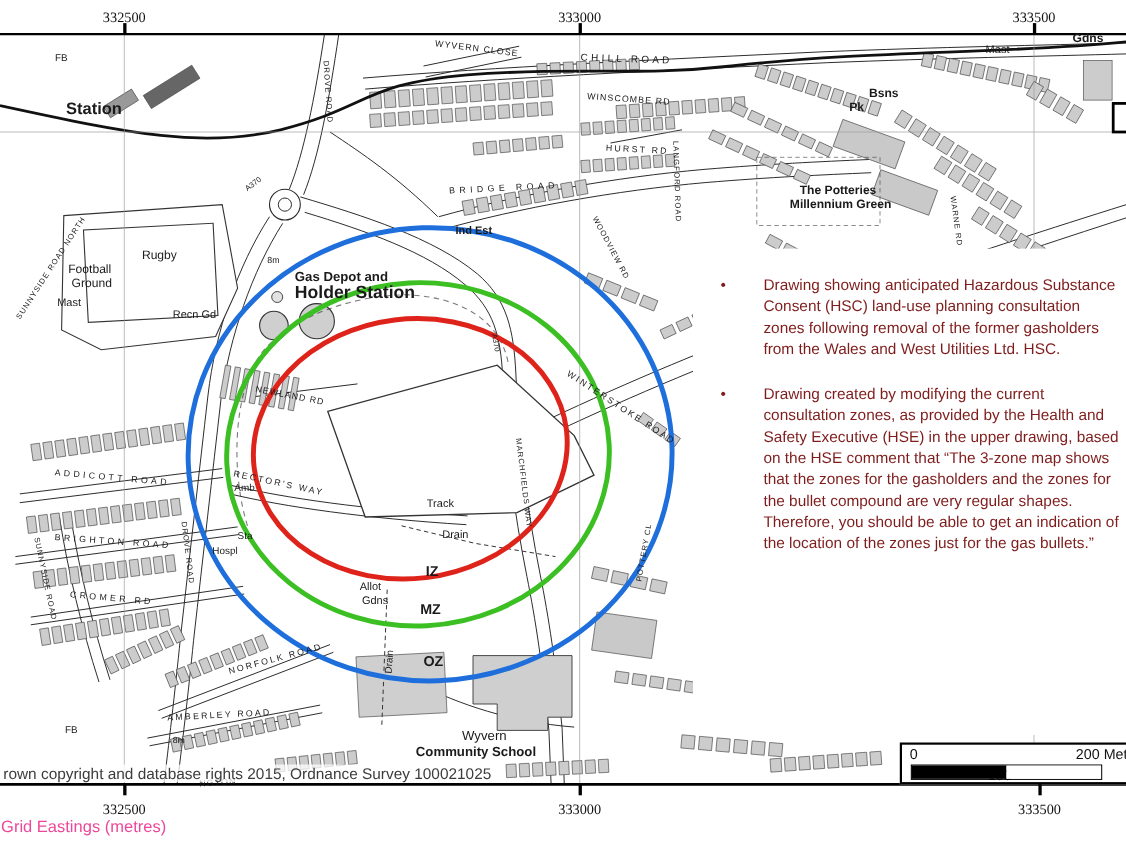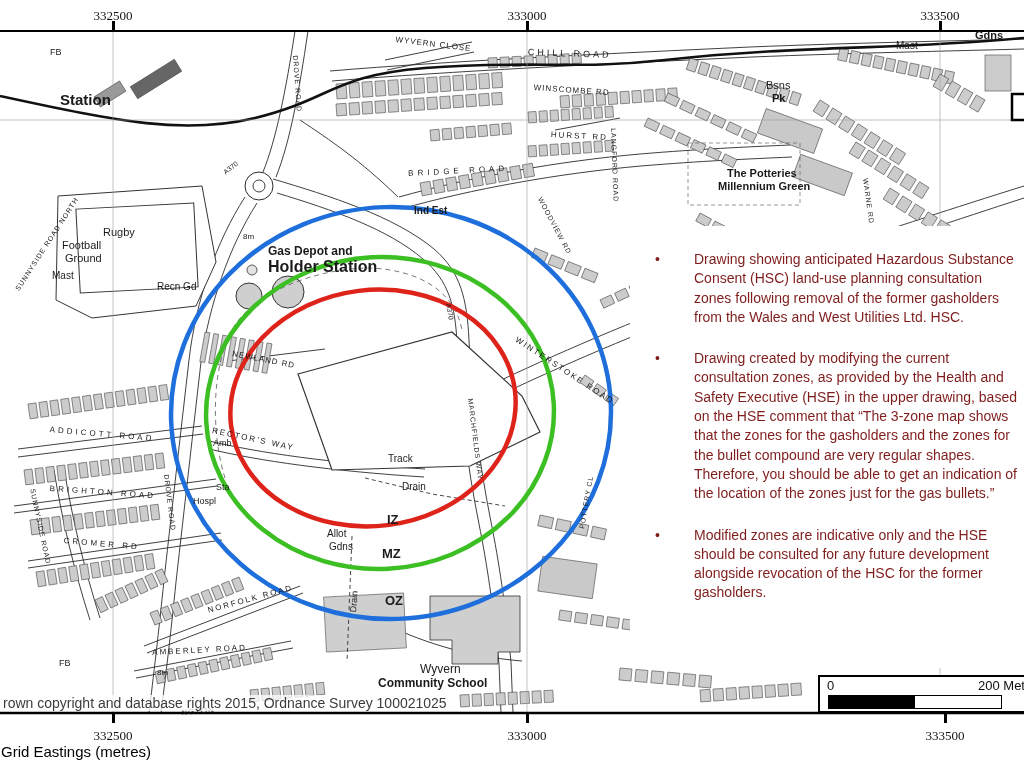--- a/index.html
+++ b/index.html
@@ -10,21 +10,21 @@
   .ml{position:absolute;color:#1a1a1a;white-space:nowrap;transform-origin:0 0;line-height:1;}
   .gridlab{position:absolute;font-family:"Liberation Serif",serif;font-size:13px;color:#111;
     transform:translateX(-50%);white-space:nowrap;}
   .tickmark{position:absolute;width:3px;height:10px;background:#000;}
   #notes-panel{position:absolute;left:652px;top:250px;width:366px;color:#7f1d1d;}
   #notes-list{list-style:none;margin:0;padding:0;font-size:14px;line-height:19.3px;}
   #notes-list li{position:relative;padding-left:42px;margin-bottom:22px;}
   #notes-list li::before{content:"•";position:absolute;left:3px;top:0;font-size:14px;}
   #copyright{position:absolute;left:0px;top:695px;font-size:14px;color:#3c3c3c;
     background:rgba(255,255,255,.75);padding:0 3px;white-space:nowrap;}
-  #axis-caption{position:absolute;left:1px;top:743px;font-size:15px;color:#000000;white-space:nowrap;}
+  #axis-caption{position:absolute;left:1px;top:743px;font-size:15px;color:#ec4899;white-space:nowrap;}
   #scalebar{position:absolute;left:818px;top:675px;width:214px;height:38px;background:#fff;
     border:2px solid #000;box-sizing:border-box;overflow:hidden;}
   #scalebar .nums{position:relative;height:15px;font-size:13px;color:#111;}
   #scalebar .n0{position:absolute;left:7px;top:1px;}
   #scalebar .n100{position:absolute;left:78px;top:1px;margin-top:19px;}
   #scalebar .n200{position:absolute;left:158px;top:1px;white-space:nowrap;}
   #scalebar .bar{position:absolute;left:8px;top:18px;width:172px;height:12px;border:1px solid #000;}
   #scalebar .half-black{position:absolute;left:0;top:0;width:50%;height:100%;background:#000;}
   #scalebar .half-white{position:absolute;left:50%;top:0;width:50%;height:100%;background:#fff;}
 </style>
@@ -450,37 +450,37 @@
       </g>
   </svg>
 
   <div id="labels">
       <span class="ml" style="left: 50px; top: 48px; font-size: 9px;">FB</span>
       <span class="ml" style="left: 60px; top: 92px; font-size: 15px; font-weight: 700;">Station</span>
       <span class="ml" style="left: 396px; top: 36px; font-size: 8px; letter-spacing: 1px; transform: rotate(7deg);">WYVERN CLOSE</span>
       <span class="ml" style="left: 528px; top: 48px; font-size: 9px; letter-spacing: 3px; transform: rotate(2deg);">CHILL ROAD</span>
       <span class="ml" style="left: 534px; top: 84px; font-size: 8px; letter-spacing: 1px; transform: rotate(4deg);">WINSCOMBE RD</span>
       <span class="ml" style="left: 551px; top: 131px; font-size: 8px; letter-spacing: 2px; transform: rotate(3deg);">HURST RD</span>
-      <span class="ml" style="left: 766px; top: 80px; font-size: 11px; font-weight: 400;">Bsns</span>
+      <span class="ml" style="left: 766px; top: 80px; font-size: 11px; font-weight: 700; padding-left: 24px;">Bsns</span>
       <span class="ml" style="left: 772px; top: 93px; font-size: 11px; font-weight: 700;">Pk</span>
       <span class="ml" style="left: 896px; top: 41px; font-size: 10px;">Mast</span>
       <span class="ml" style="left: 975px; top: 30px; font-size: 11px; font-weight: 700;">Gdns</span>
       <span class="ml" style="left: 727px; top: 168px; font-size: 11px; font-weight: 700;">The Potteries</span>
       <span class="ml" style="left: 702px; top: 181px; font-size: 11px; font-weight: 700; padding-left: 16px;">Millennium Green</span>
       <span class="ml" style="left: 408px; top: 170px; font-size: 8px; letter-spacing: 4px; transform: rotate(-3deg);">BRIDGE ROAD</span>
       <span class="ml" style="left: 414px; top: 206px; font-size: 10px; font-weight: 700;">Ind Est</span>
       <span class="ml" style="left: 543px; top: 196px; font-size: 7px; letter-spacing: 1px; transform: rotate(62deg);">WOODVIEW RD</span>
       <span class="ml" style="left: 617px; top: 128px; font-size: 7px; letter-spacing: 1px; transform: rotate(88deg);">LANGFORD ROAD</span>
       <span class="ml" style="left: 869px; top: 178px; font-size: 7px; letter-spacing: 1px; transform: rotate(82deg);">WARNE RD</span>
       <span class="ml" style="left: 268px; top: 245px; font-size: 12px; font-weight: 700;">Gas Depot and</span>
       <span class="ml" style="left: 268px; top: 259px; font-size: 16px; font-weight: 700;">Holder Station</span>
       <span class="ml" style="left: 243px; top: 233px; font-size: 8px;">8m</span>
       <span class="ml" style="left: 157px; top: 282px; font-size: 10px;">Recn Gd</span>
       <span class="ml" style="left: 52px; top: 271px; font-size: 10px;">Mast</span>
-      <span class="ml" style="left: 60px; top: 227px; font-size: 11px; padding-left: 43px;">Rugby</span>
+      <span class="ml" style="left: 86px; top: 227px; font-size: 11px; padding-left: 43px;">Rugby</span>
       <span class="ml" style="left: 62px; top: 240px; font-size: 11px;">Football</span>
       <span class="ml" style="left: 65px; top: 253px; font-size: 11px;">Ground</span>
       <span class="ml" style="left: 14px; top: 288px; font-size: 7px; letter-spacing: 1px; transform: rotate(-57deg);">SUNNYSIDE ROAD NORTH</span>
       <span class="ml" style="left: 222px; top: 170px; font-size: 7px; transform: rotate(-38deg);">A370</span>
       <span class="ml" style="left: 452px; top: 303px; font-size: 7px; transform: rotate(80deg);">A370</span>
       <span class="ml" style="left: 233px; top: 350px; font-size: 8px; letter-spacing: 1px; transform: rotate(11deg);">NEWLAND RD</span>
       <span class="ml" style="left: 213px; top: 427px; font-size: 8px; letter-spacing: 2px; transform: rotate(12deg);">RECTOR'S WAY</span>
       <span class="ml" style="left: 50px; top: 426px; font-size: 8px; letter-spacing: 3px; transform: rotate(5deg);">ADDICOTT ROAD</span>
       <span class="ml" style="left: 50px; top: 485px; font-size: 8px; letter-spacing: 3px; transform: rotate(4deg);">BRIGHTON ROAD</span>
       <span class="ml" style="left: 64px; top: 537px; font-size: 8px; letter-spacing: 3px; transform: rotate(5deg);">CROMER RD</span>
@@ -507,21 +507,20 @@
       <span class="ml" style="left: 59px; top: 659px; font-size: 9px;">FB</span>
       <span class="ml" style="left: 181px; top: 709px; font-size: 8px; letter-spacing: 1px; transform: rotate(-4deg);">NGTON</span>
       <span class="ml" style="left: 420px; top: 663px; font-size: 12px; font-weight: 400;">Wyvern</span>
       <span class="ml" style="left: 378px; top: 677px; font-size: 12px; font-weight: 700;">Community School</span>
     </div>
 
   <div id="notes-panel">
     <ul id="notes-list">
         <li>Drawing showing anticipated Hazardous Substance Consent (HSC) land-use planning consultation zones following removal of the former gasholders from the Wales and West Utilities Ltd. HSC.</li>
         <li>Drawing created by modifying the current consultation zones, as provided by the Health and Safety Executive (HSE) in the upper drawing, based on the HSE comment that “The 3-zone map shows that the zones for the gasholders and the zones for the bullet compound are very regular shapes. Therefore, you should be able to get an indication of the location of the zones just for the gas bullets.”</li>
-        <li>Modified zones are indicative only and the HSE should be consulted for any future development alongside revocation of the HSC for the former gasholders.</li>
       </ul>
   </div>
 
   <div id="copyright">rown copyright and database rights 2015, Ordnance Survey 100021025</div>
   <div id="axis-caption">Grid Eastings (metres)</div>
 
   <div id="scalebar">
     <div class="nums">
       <span class="n0">0</span>
       <span class="n100">100</span>

